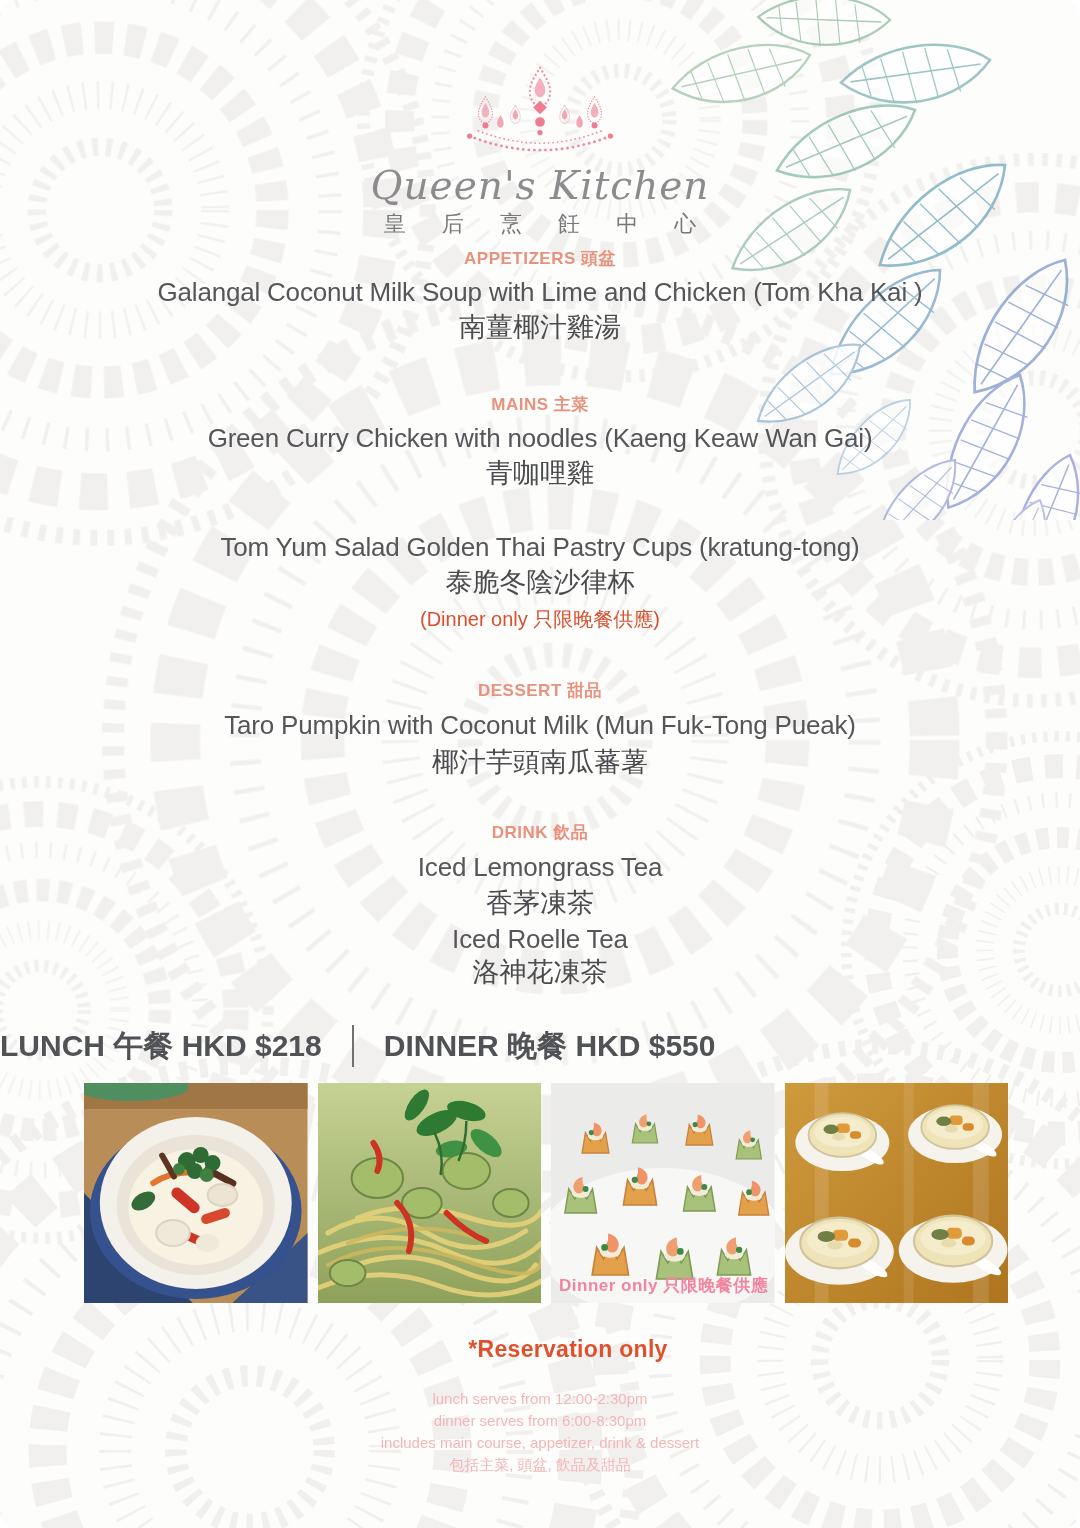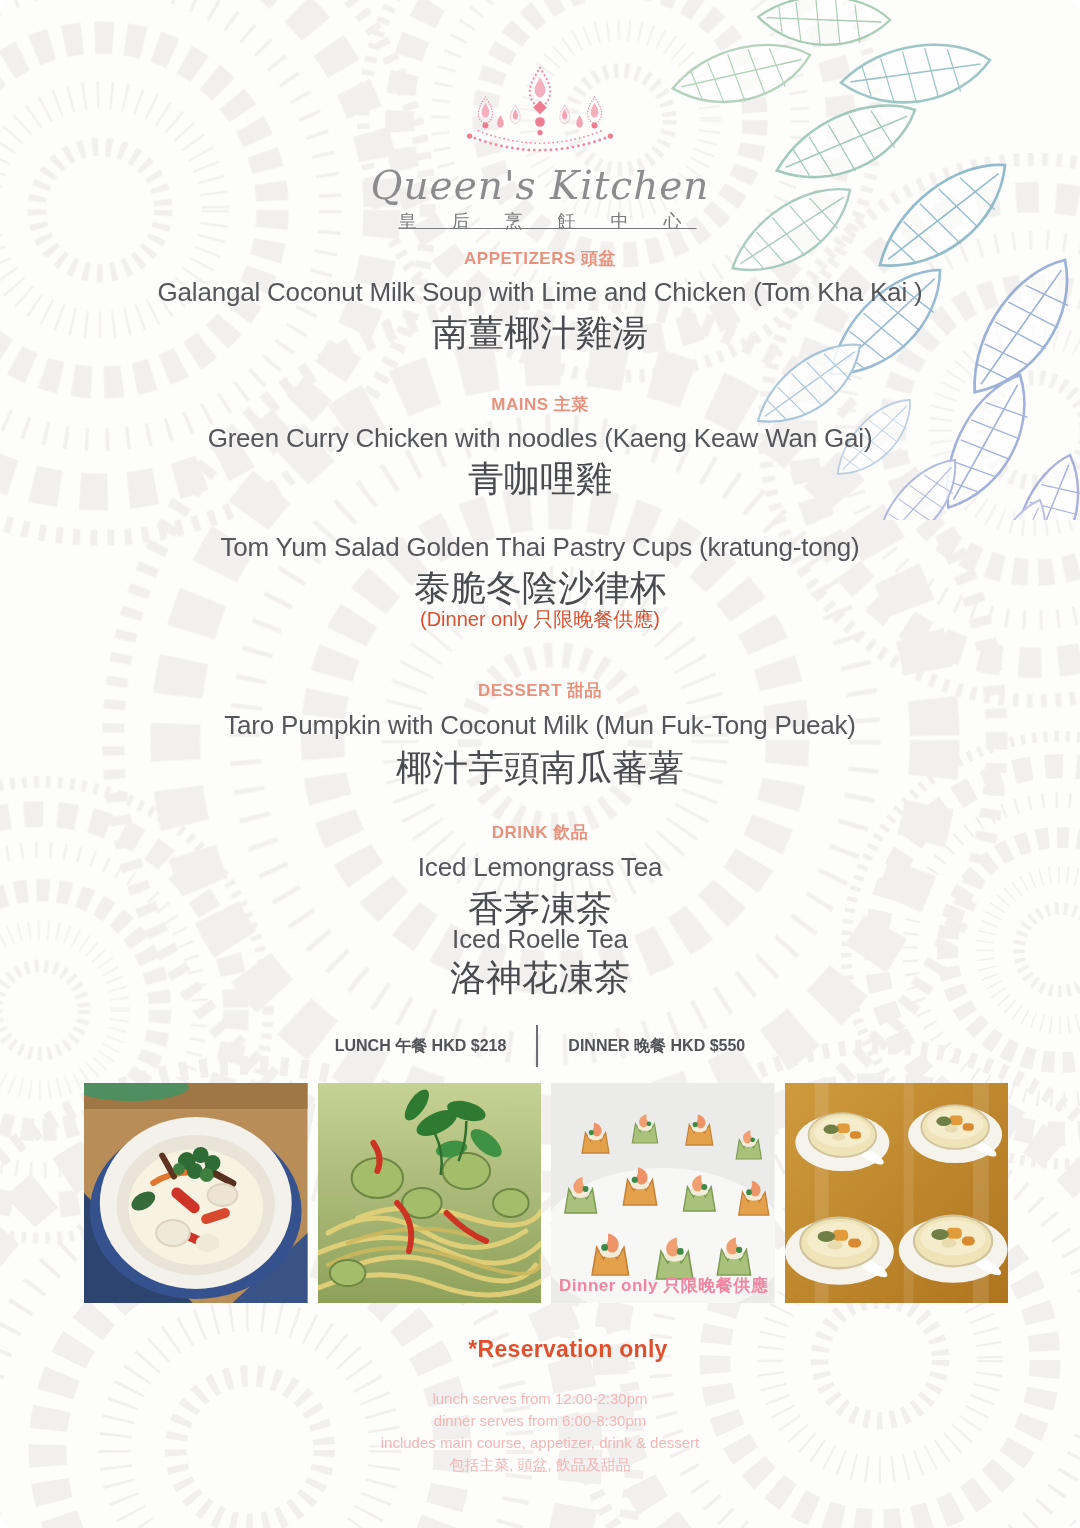--- a/index.html
+++ b/index.html
@@ -12,28 +12,28 @@
   }
   .bg-layer{position:absolute; inset:0; z-index:0;}
   .leaf-layer{position:absolute; top:0; right:0; z-index:1;}
   .content{position:absolute; inset:0; z-index:2; text-align:center;}
   .abs{position:absolute; left:0; width:100%;}
   .crown{position:absolute; top:34px; left:calc(50% - 105px); width:210px; height:132px;}
   .brand-name{
     top:163px; font-family:"DejaVu Serif", serif; font-style:italic;
     font-size:39px; color:#8c8c8e; letter-spacing:1px; font-weight:400;
   }
-  .brand-zh{top:209px; font-size:18px; color:#77787a; letter-spacing:15px; text-indent:15px;text-decoration:underline;}
+  .brand-zh{top:209px; font-size:22px; color:#77787a; letter-spacing:15px; text-indent:15px;}
   .sec-header{font-size:17px; font-weight:700; color:#E8917C; letter-spacing:.5px;}
   .item-en{font-size:26px; color:#55565A; letter-spacing:-0.2px;}
-  .item-zh{font-size:36px; color:#4a4b4e;}
+  .item-zh{font-size:27px; color:#4a4b4e;}
   .note{font-size:20px; color:#D9502F; font-weight:500;}
   .pricing{
-    top:1020px; display:flex; align-items:center; justify-content:center;
-    font-size:16px; font-weight:700; color:#515256; height:52px;
+    top:1020px; display:flex; align-items:center; 
+    font-size:30px; font-weight:700; color:#515256; height:52px;
   }
   .price-divider{width:0; border-left:2px solid #6f7073; height:42px; margin:0 30px;}
   .photos{
     position:absolute; top:1083px; left:72px; right:72px; height:220px;
     display:flex; gap:10px;padding-left:12px;
   }
   .photo{position:relative; flex:1; overflow:hidden;}
   .photo svg{display:block; width:100%; height:100%;}
   .photo-overlay{
     position:absolute; left:8px; bottom:6px; font-size:17px; font-weight:700;

